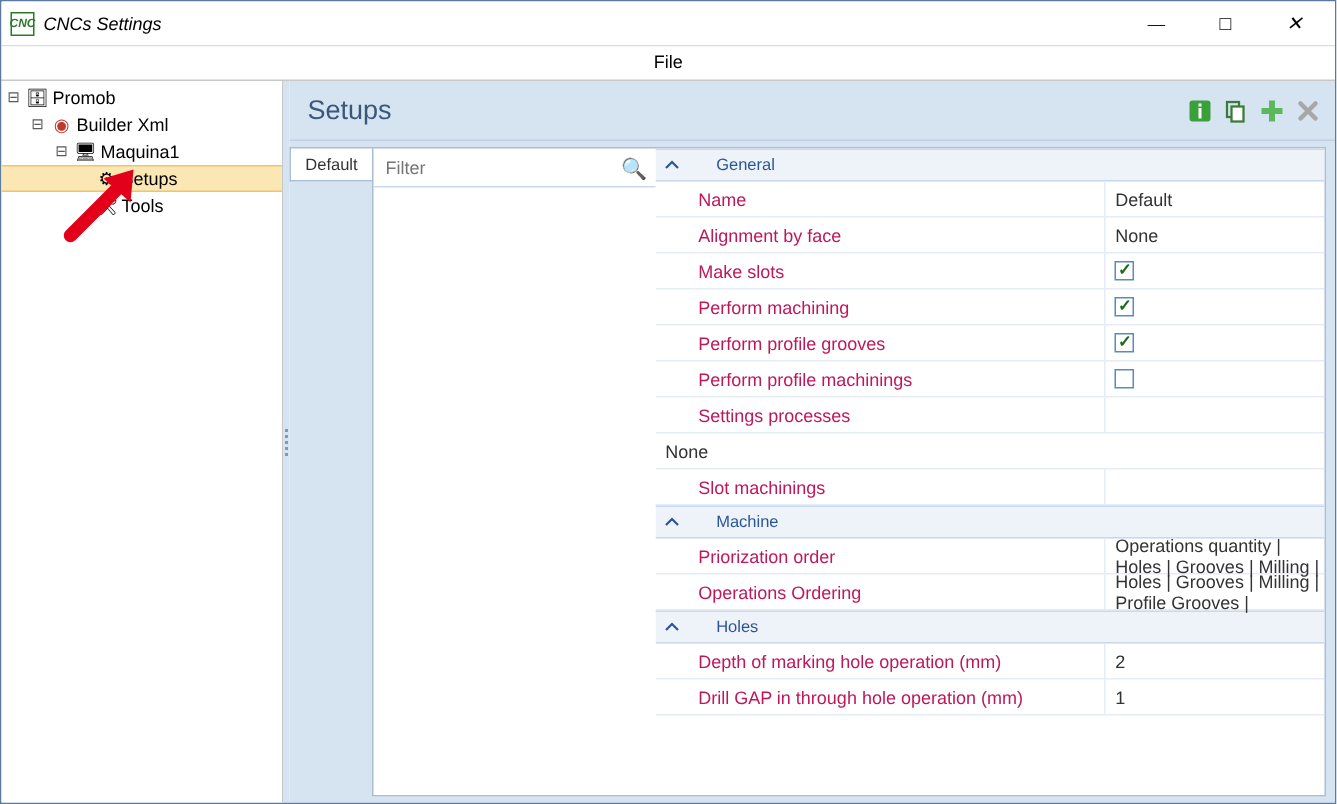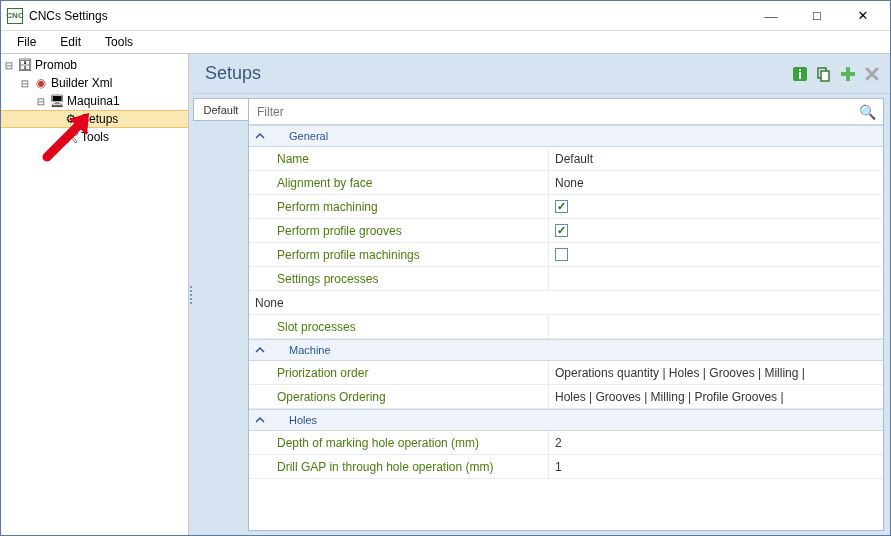--- a/index.html
+++ b/index.html
@@ -1,47 +1,47 @@
 <!DOCTYPE html>
 <html><head>
 <meta charset="utf-8">
 <style>
   * { box-sizing: border-box; font-family: "Segoe UI", Tahoma, sans-serif; }
   html,body { margin:0; padding:0; height:100%; background:#fff; }
   .window { width:891px; height:536px; border:1px solid #5a7aa0; display:flex; flex-direction:column; }
-  .titlebar { height:30px; display:flex; align-items:center; padding:0 4px 0 6px; font-size:12px; color:#000; background:#fff; border-bottom:1px solid #dcdcdc; }
+  .titlebar { height:30px; display:flex; align-items:center; padding:0 4px 0 6px; font-size:12px; color:#000; background:#fff; border-bottom:1px solid #dcdcdc;font-style:italic; }
   .titlebar .app-icon { width:16px; height:16px; border:1px solid #2b7a2b; display:inline-flex; align-items:center; justify-content:center; font-size:8px; font-weight:bold; color:#2b7a2b; margin-right:6px; }
   .titlebar .spacer { flex:1; }
   .tb-btn { width:46px; height:30px; display:flex; align-items:center; justify-content:center; font-size:13px; font-family:"Segoe UI Symbol"; cursor:default; }
-  .menubar { height:22px; display:flex; align-items:center; gap:0; padding:0 4px; font-size:12px; background:#fff;}
+  .menubar { height:22px; display:flex; align-items:center; gap:0; padding:0 4px; font-size:12px; background:#fff;flex-direction:column;}
   .menubar span { padding:3px 12px; cursor:default; }
   .body { flex:1; display:flex; min-height:0; border-top:1px solid #c8c8c8; }
   .sidebar { width:188px; background:#fff; border-right:1px solid #c8c8c8; font-size:12px; overflow:auto; }
   .tree { padding-top:2px; }
   .tn { display:flex; align-items:center; height:18px; padding-left:4px; gap:2px; white-space:nowrap; }
   .tn .tw { width:12px; text-align:center; color:#5b5b5b; font-size:10px; }
   .tn .ic { width:16px; display:inline-flex; align-items:center; justify-content:center; font-size:12px; }
   .tn.selected { background:#fbe7b3; border-top:1px solid #f0c36d; border-bottom:1px solid #f0c36d; height:18px; }
   .content { flex:1; background:#d6e4f2; display:flex; flex-direction:column; min-width:0; }
   .content-header { height:40px; display:flex; align-items:center; padding:0 8px 0 12px; border-bottom:1px solid #c0d0e2; flex-shrink:0;}
   .content-header h2 { margin:0; font-size:18px; font-weight:normal; color:#3b587a; flex:1; }
   .hdr-btn { width:20px; height:20px; margin-left:4px; display:flex; align-items:center; justify-content:center; cursor:default; }
   .hdr-btn svg { width:16px; height:16px; }
   .tabs-and-grid { flex:1; display:flex; min-height:0;justify-content:flex-end; }
   .tabcol { width:55px; padding-top:4px; flex-shrink:0;}
   .tab { height:23px; background:#fff; border:1px solid #a9bdd4; border-right:none; display:flex; align-items:center; justify-content:center; font-size:11px; color:#333; }
-  .grid-wrap { flex:1; background:#fff; border:1px solid #a9bdd4; margin:4px 6px 4px 0; display:flex; flex-direction:column; min-width:0; min-height:0;}
+  .grid-wrap { flex:1; background:#fff; border:1px solid #a9bdd4; margin:4px 6px 4px 0; display:flex; flex-direction:row; min-width:0; min-height:0;}
   .filter-row { height:26px; display:flex; align-items:center; border-bottom:1px solid #c9d8ea; padding:0 6px; }
   .filter-row input { flex:1; border:none; outline:none; font-size:12px; height:22px; }
   .filter-row .mag { font-size:14px; color:#333; }
   .grid-body { flex:1; overflow:auto; font-size:12px; }
   .section-hdr { background:#eef3f9; border:1px solid #c9d8ea; border-left:none; border-right:none; height:22px; display:flex; align-items:center; gap:24px; padding-left:6px; color:#2b5695; font-size:11px; }
   .section-hdr .caret { width:10px; height:10px; }
   .row { display:flex; height:24px; border-bottom:1px solid #e6ecf4; align-items:stretch; }
-  .row .c1 { width:300px; padding-left:28px; display:flex; align-items:center; border-right:1px solid #e6ecf4; color:#4d7c0f; }
+  .row .c1 { width:300px; padding-left:28px; display:flex; align-items:center; border-right:1px solid #e6ecf4; color:#be185d; }
   .row .c2 { flex:1; padding-left:6px; display:flex; align-items:center; color:#333; }
   .chk { width:13px; height:13px; border:1px solid #5a8bbd; display:inline-flex; align-items:center; justify-content:center; background:#fff; }
   .chk.checked::after { content:"✓"; font-size:11px; line-height:1; color:#1a6b1a; font-weight:bold; }
   .arrow-overlay { position:absolute; pointer-events:none; }
   .splitter-dots { width:4px; display:flex; flex-direction:column; justify-content:center; align-items:center; gap:2px; background:#d6e4f2;}
   .splitter-dots span { width:2px; height:2px; background:#7f99b6; }
 </style>
 </head>
 <body>
 
@@ -145,20 +145,26 @@
             </div>
             <div class="row">
                 <div class="c1">Name</div>
                 <div class="c2">Default</div>
               </div>
             <div class="row">
                 <div class="c1">Alignment by face</div>
                 <div class="c2">None</div>
               </div>
             <div class="row">
+                <div class="c1">Make slots</div>
+                <div class="c2">
+                  <span class="chk checked"></span>
+                </div>
+              </div>
+            <div class="row">
                 <div class="c1">Perform machining</div>
                 <div class="c2">
                   <span class="chk checked"></span>
                 </div>
               </div>
             <div class="row">
                 <div class="c1">Perform profile grooves</div>
                 <div class="c2">
                   <span class="chk checked"></span>
                 </div>
@@ -170,21 +176,21 @@
                 </div>
               </div>
             <div class="row">
                 <div class="c1">Settings processes</div>
                 <div class="c2"></div>
               </div>
             <div class="row">
                 <div class="c2">None</div>
               </div>
             <div class="row">
-                <div class="c1">Slot processes</div>
+                <div class="c1">Slot machinings</div>
                 <div class="c2"></div>
               </div>
 
             <div class="section-hdr">
               <svg class="caret" viewBox="0 0 10 10">
                   <path d="M1 7 L5 3 L9 7" fill="none" stroke="#2b5695" stroke-width="1.5"></path>
                 </svg>
               <span>Machine</span>
             </div>
             <div class="row">

